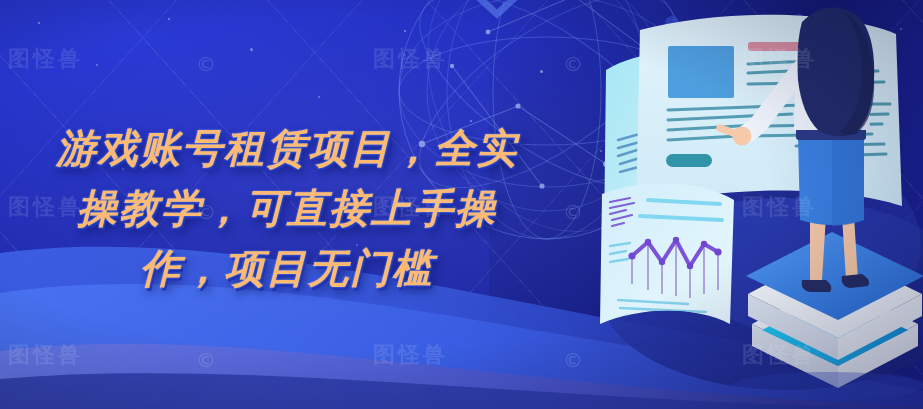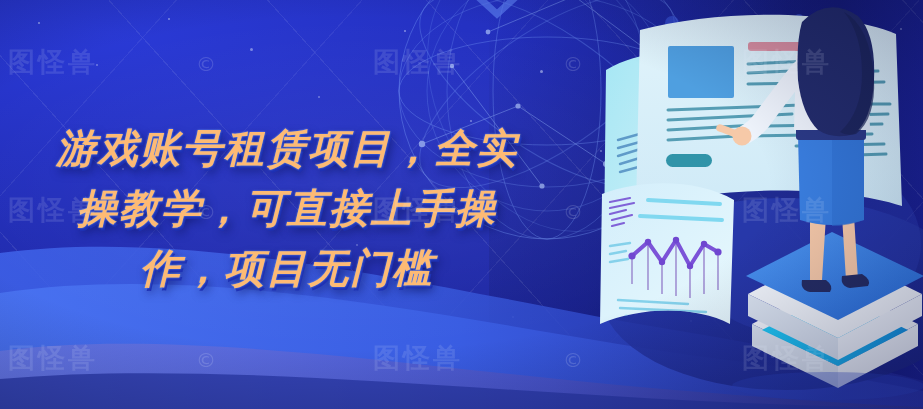--- a/index.html
+++ b/index.html
@@ -74,21 +74,21 @@
       2px 3px 0 rgba(30,48,180,.95),
       3px 5px 10px rgba(10,18,90,.75);
     white-space:pre-line;
   }
 
   
   .wm-layer{position:absolute;inset:0;pointer-events:none;}
   .wm{
     position:absolute;
     color:rgba(235,242,255,.13);
-    font-size:27px;
+    font-size:22px;
     font-weight:700;
     letter-spacing:3px;
     font-family:"DejaVu Sans", sans-serif;
     white-space:nowrap;
   }
   .wm-c{
     position:absolute;
     color:rgba(235,242,255,.17);
     font-size:20px;
     font-weight:400;

